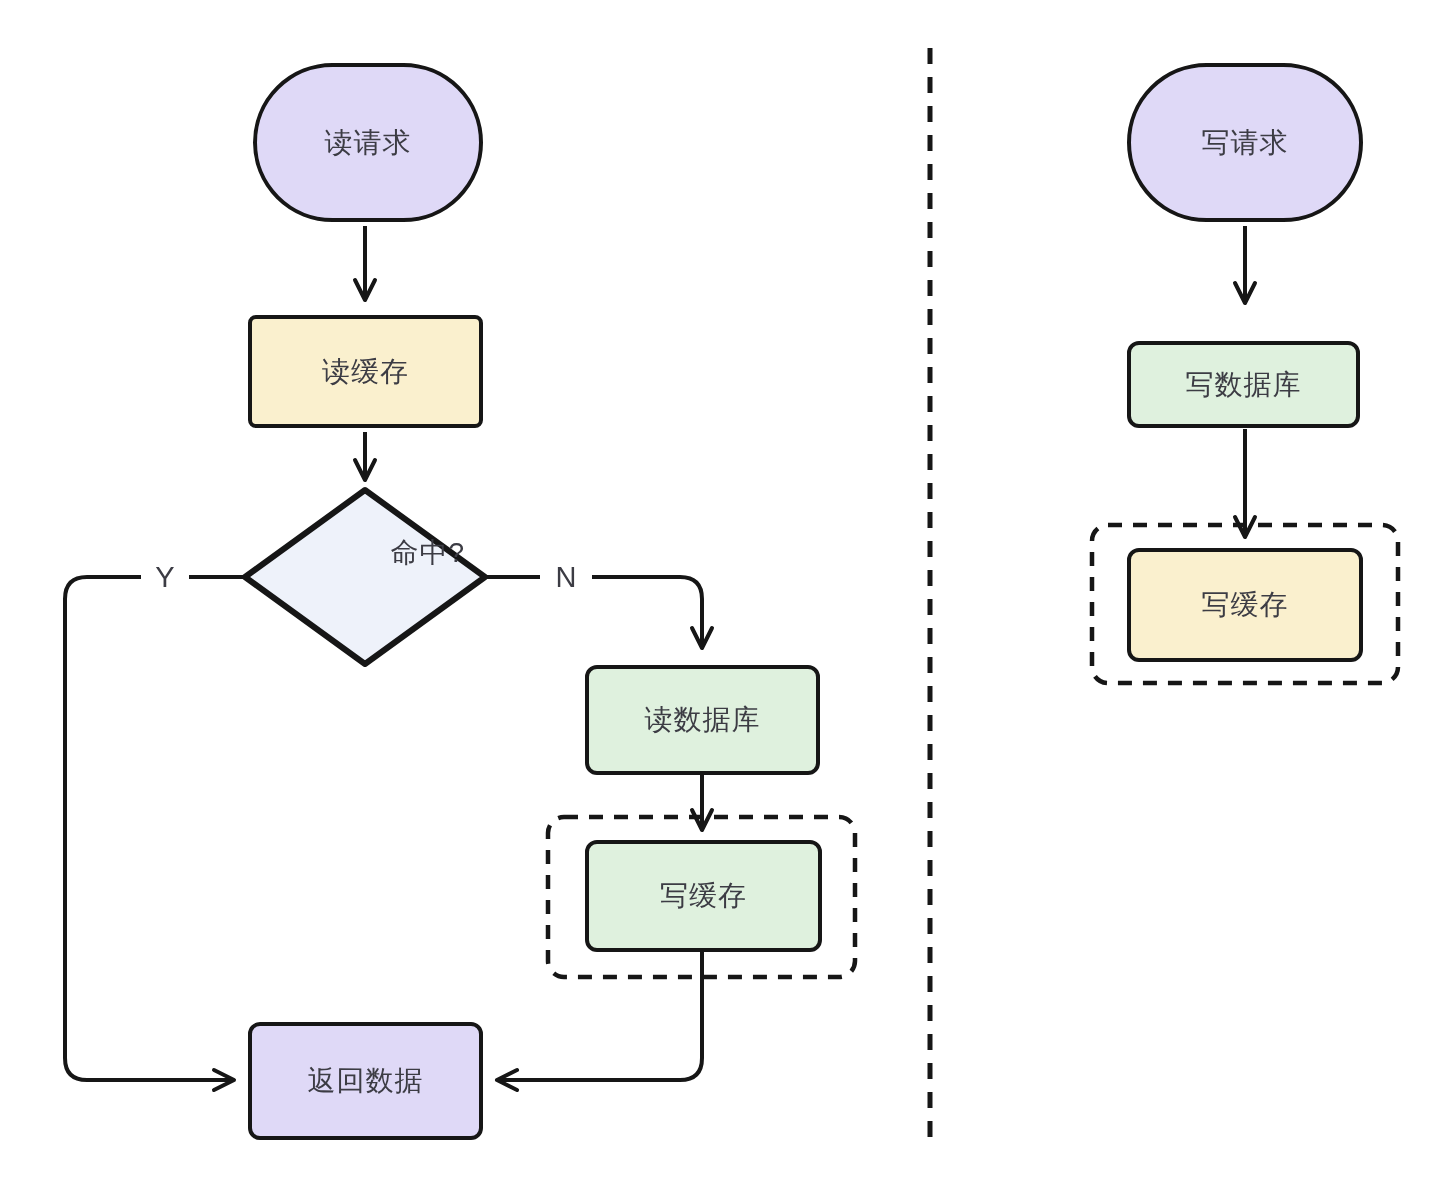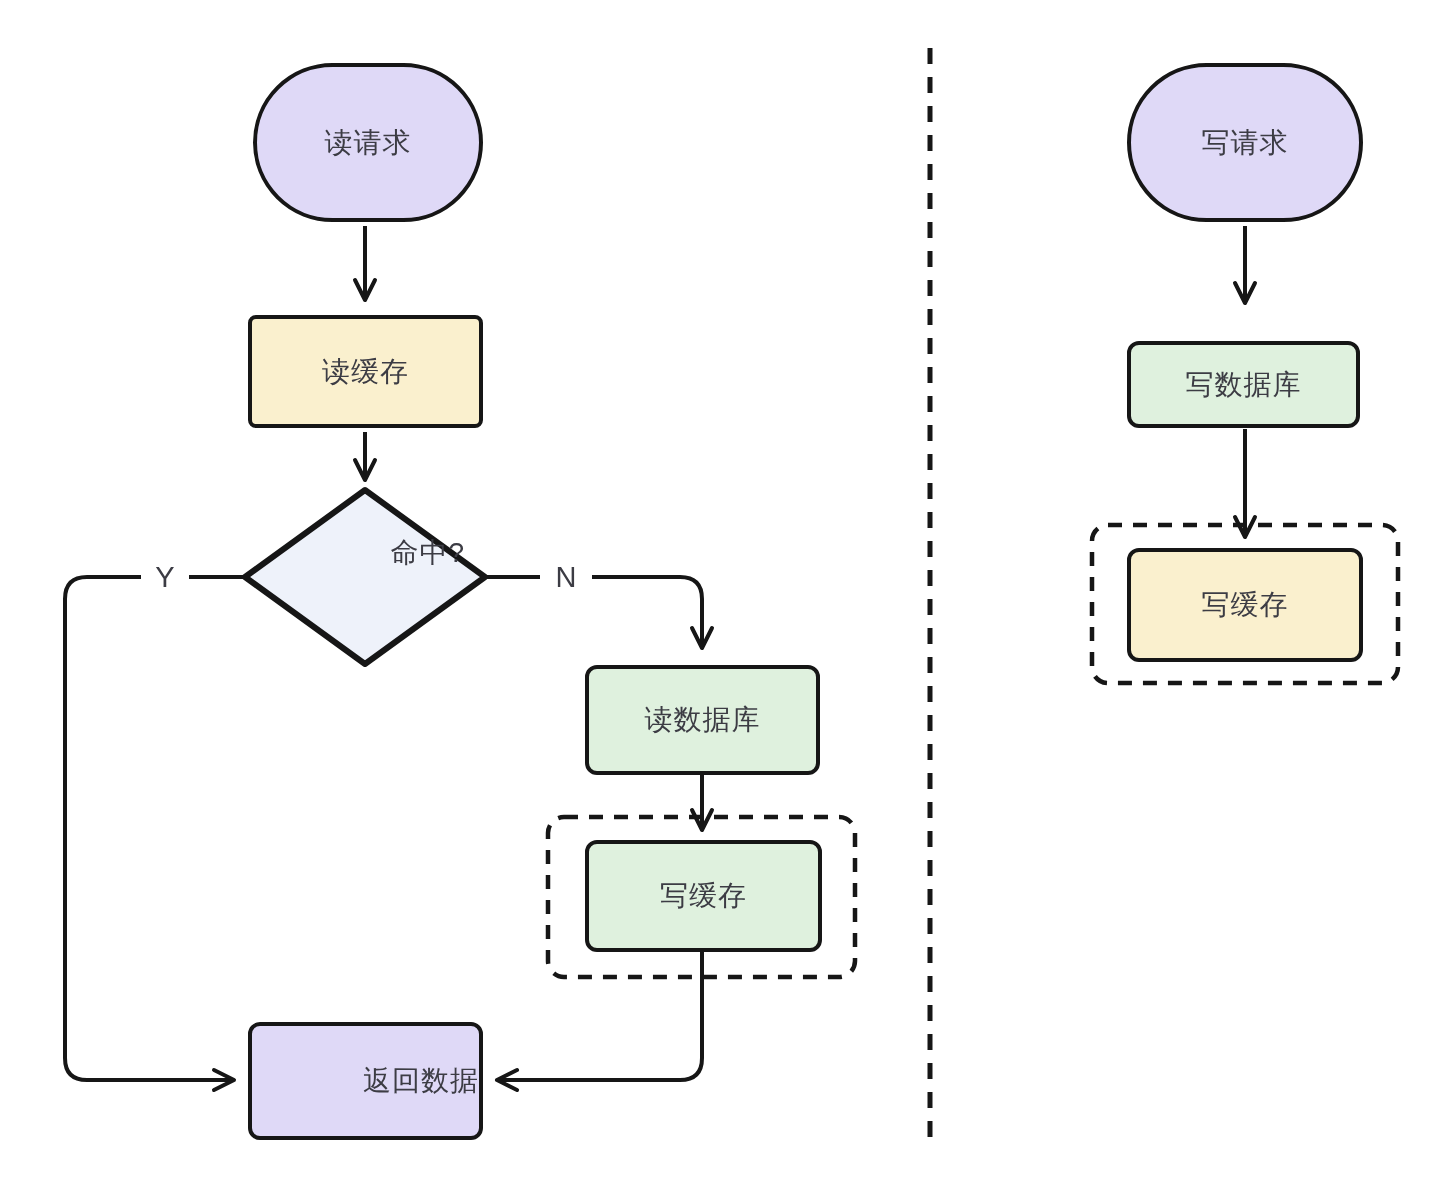--- a/index.html
+++ b/index.html
@@ -27,21 +27,21 @@
     border:4px solid var(--stroke);
     color:var(--text);
     font-size:28px;
     letter-spacing:1px;
     background:#fff;
   }
   .stadium{border-radius:80px;background:var(--terminal-fill);}
   .proc{border-radius:12px;}
   .yellow{background:var(--process-yellow);}
   .green{background:var(--process-green);}
-  .purple{background:var(--terminal-fill);justify-content:flex-end;}
+  .purple{background:var(--terminal-fill);}
   .decision-label{
     position:absolute;
     display:flex;align-items:center;justify-content:center;
     color:var(--text);font-size:28px;letter-spacing:1px;
     border:none;background:transparent;
   }
   .branch-label{
     position:absolute;
     display:flex;align-items:center;justify-content:center;
     background:#ffffff;

